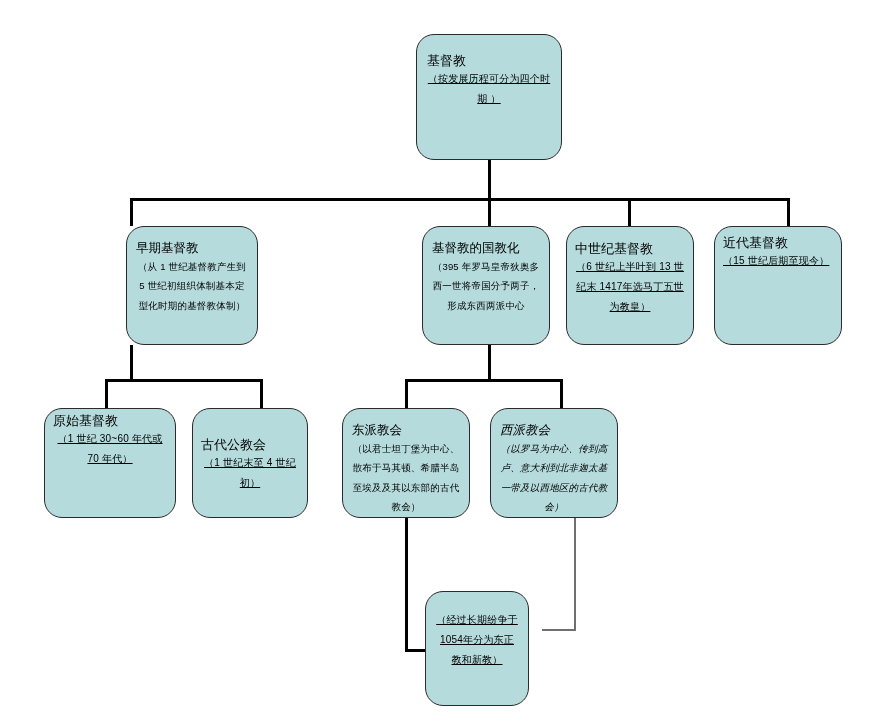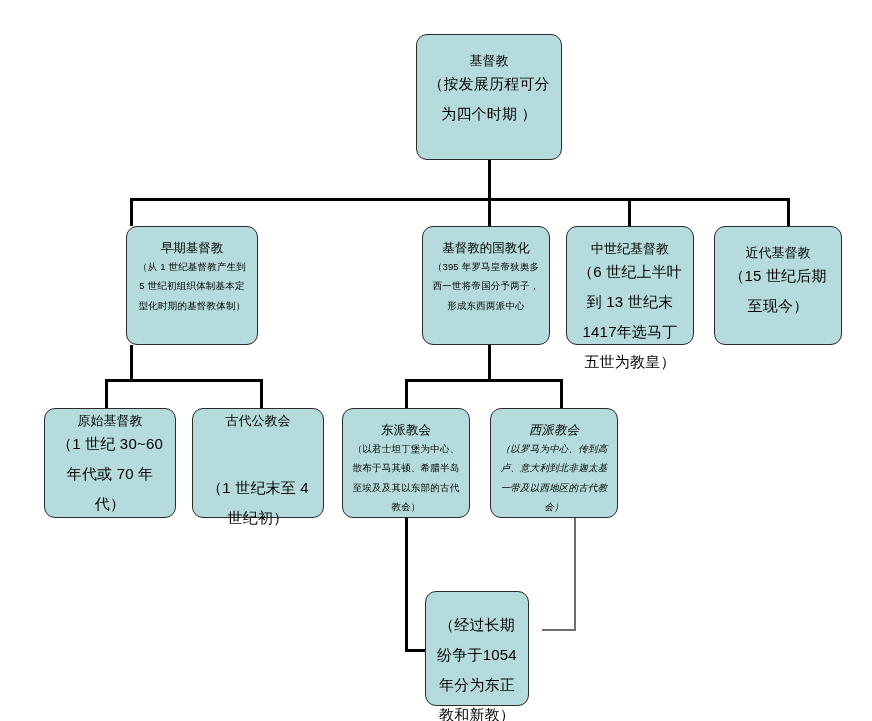--- a/index.html
+++ b/index.html
@@ -19,40 +19,40 @@
     left: 0;
     top: 0;
     width: 872px;
     height: 721px;
   }
   .node {
     position: absolute;
     box-sizing: border-box;
     background: #b5dbdd;
     border: 1.5px solid #2b2b2b;
-    border-radius: 11px;
+    border-radius: 18px;
     display: flex;
     flex-direction: column;
-    align-items: center;
+    align-items: flex-start;
     color: #000000;
     text-align: center;
     z-index: 3;
   }
   .node .title {
     font-size: 12.5px;
     line-height: 1.25;
     white-space: nowrap;
   }
   .node .desc {
     font-size: 9.5px;
     line-height: 2.05;
     letter-spacing: 0.2px;
   }
   .node.big .title { font-size: 13px; }
-  .node.big .desc  { font-size: 15px; line-height: 2.0; }
+  .node.big .desc  { font-size: 10px; line-height: 2.0; text-decoration: underline; }
 
   
   .ln {
     position: absolute;
     background: #000000;
     z-index: 1;
   }
   .ln.thin {
     background: #6f6f6f;
   }
@@ -100,31 +100,31 @@
   <div class="node" style="left:422px; top:226px; width:128px; height:119px; padding:14px 9px 0 9px;">
     <div class="title">基督教的国教化</div>
     <div class="desc">（395 年罗马皇帝狄奥多西一世将帝国分予两子，形成东西两派中心</div>
   </div>
 
   <div class="node big" style="left:566px; top:226px; width:128px; height:119px; padding:14px 8px 0 8px;">
     <div class="title">中世纪基督教</div>
     <div class="desc">（6 世纪上半叶到 13 世纪末 1417年选马丁五世为教皇）</div>
   </div>
 
-  <div class="node big" style="left:714px; top:226px; width:128px; height:119px; padding:18px 8px 0 8px;">
+  <div class="node big" style="left:714px; top:226px; width:128px; height:119px; padding:8px 8px 0 8px;">
     <div class="title">近代基督教</div>
     <div class="desc">（15 世纪后期至现今）</div>
   </div>
 
   <div class="node big" style="left:44px; top:408px; width:132px; height:110px; padding:4px 8px 0 8px;">
     <div class="title">原始基督教</div>
     <div class="desc">（1 世纪 30~60 年代或 70 年代）</div>
   </div>
 
-  <div class="node big" style="left:192px; top:408px; width:132px; height:110px; padding:4px 8px 0 8px;gap:44px;">
+  <div class="node big" style="left:192px; top:408px; width:116px; height:110px; padding:28px 8px 0 8px;">
     <div class="title">古代公教会</div>
     <div class="desc">（1 世纪末至 4 世纪初）</div>
   </div>
 
   <div class="node" style="left:342px; top:408px; width:128px; height:110px; padding:14px 9px 0 9px;">
     <div class="title">东派教会</div>
     <div class="desc">（以君士坦丁堡为中心、散布于马其顿、希腊半岛至埃及及其以东部的古代教会）</div>
   </div>
 
   <div class="node" style="left:490px; top:408px; width:128px; height:110px; padding:14px 9px 0 9px;font-style:italic;">

